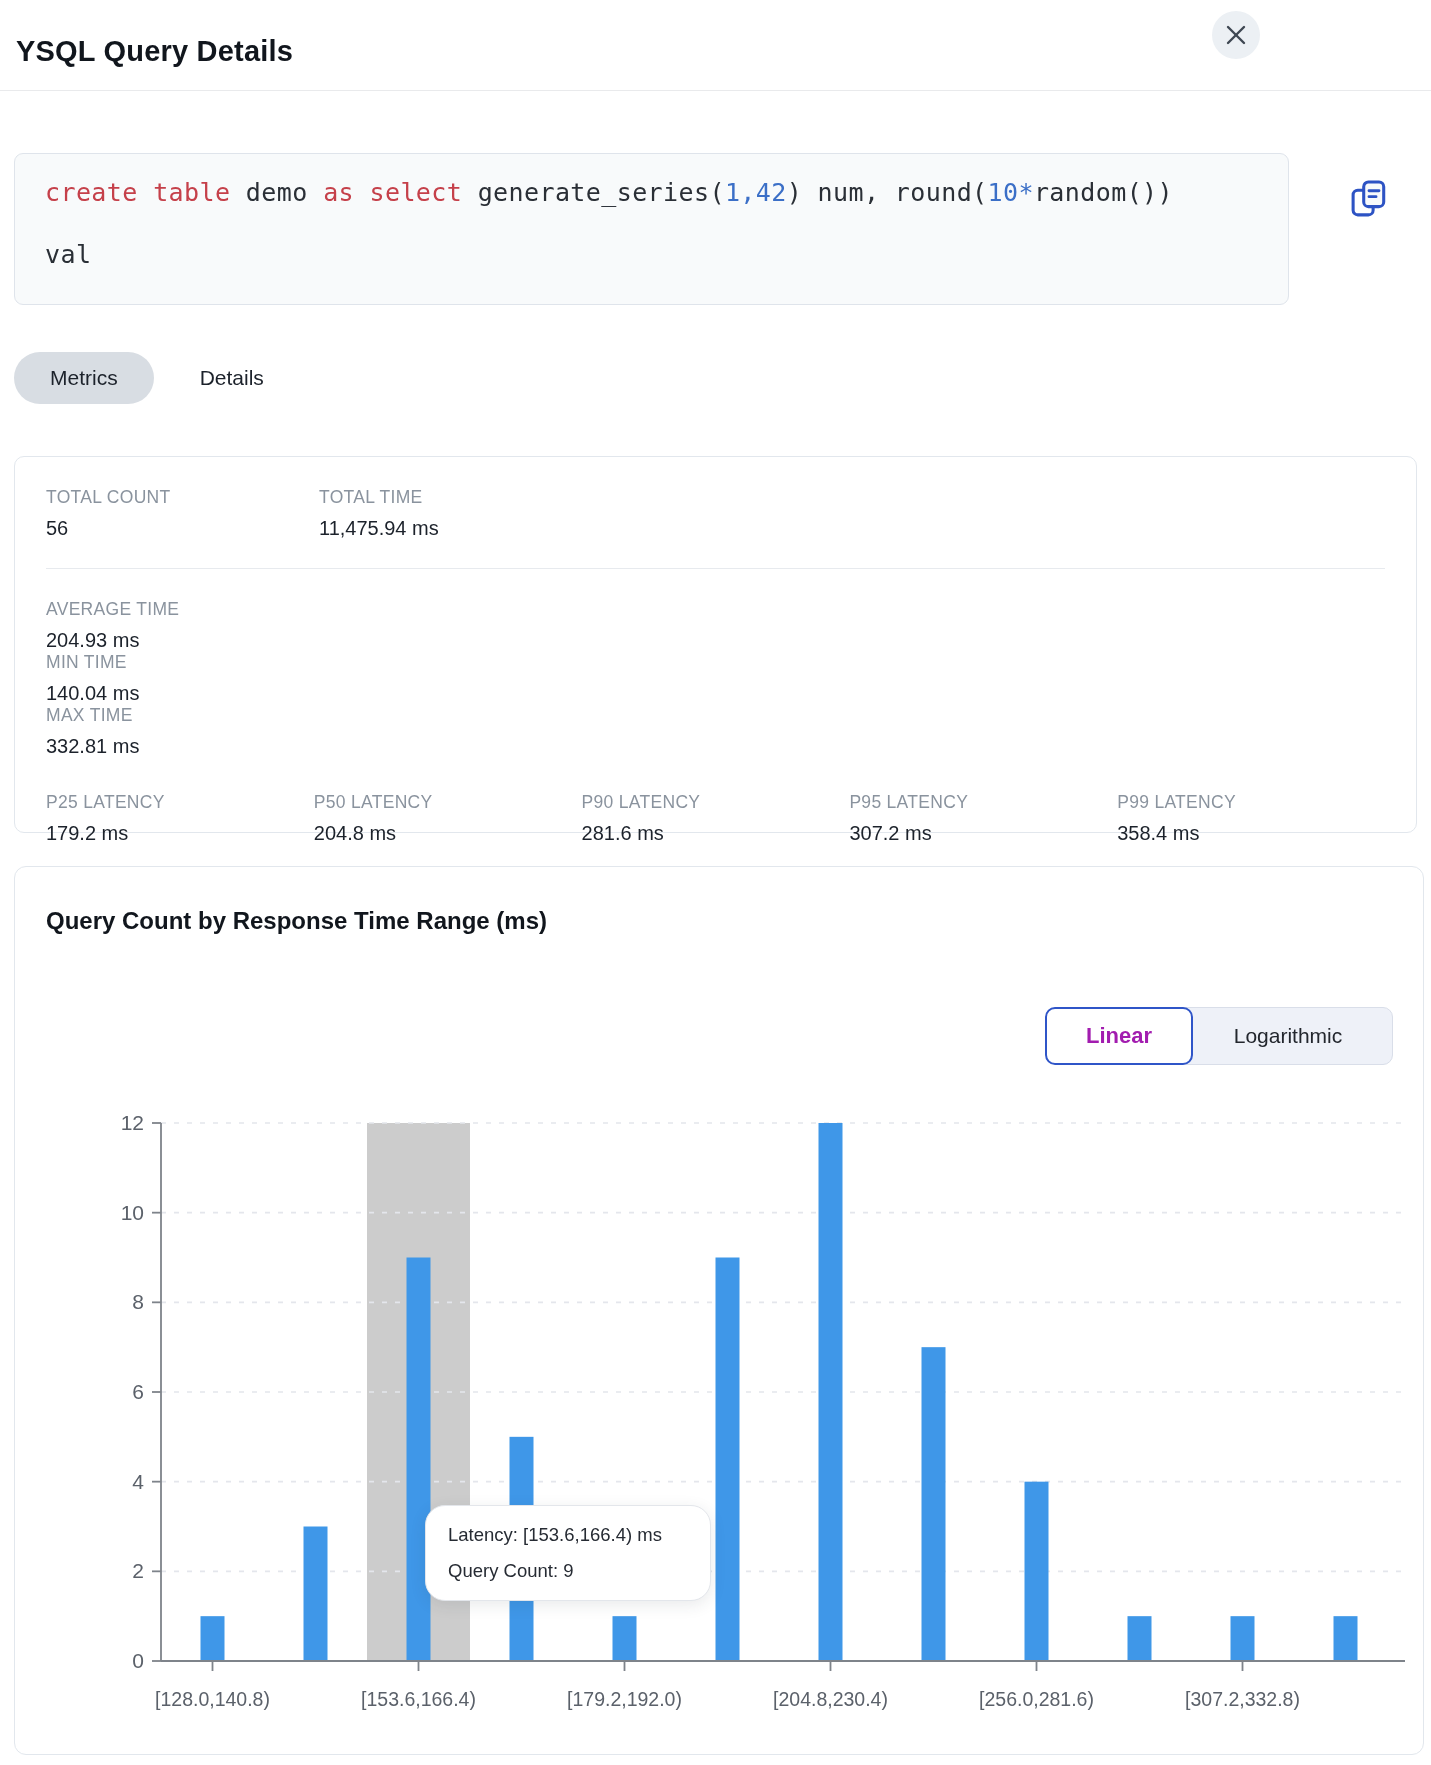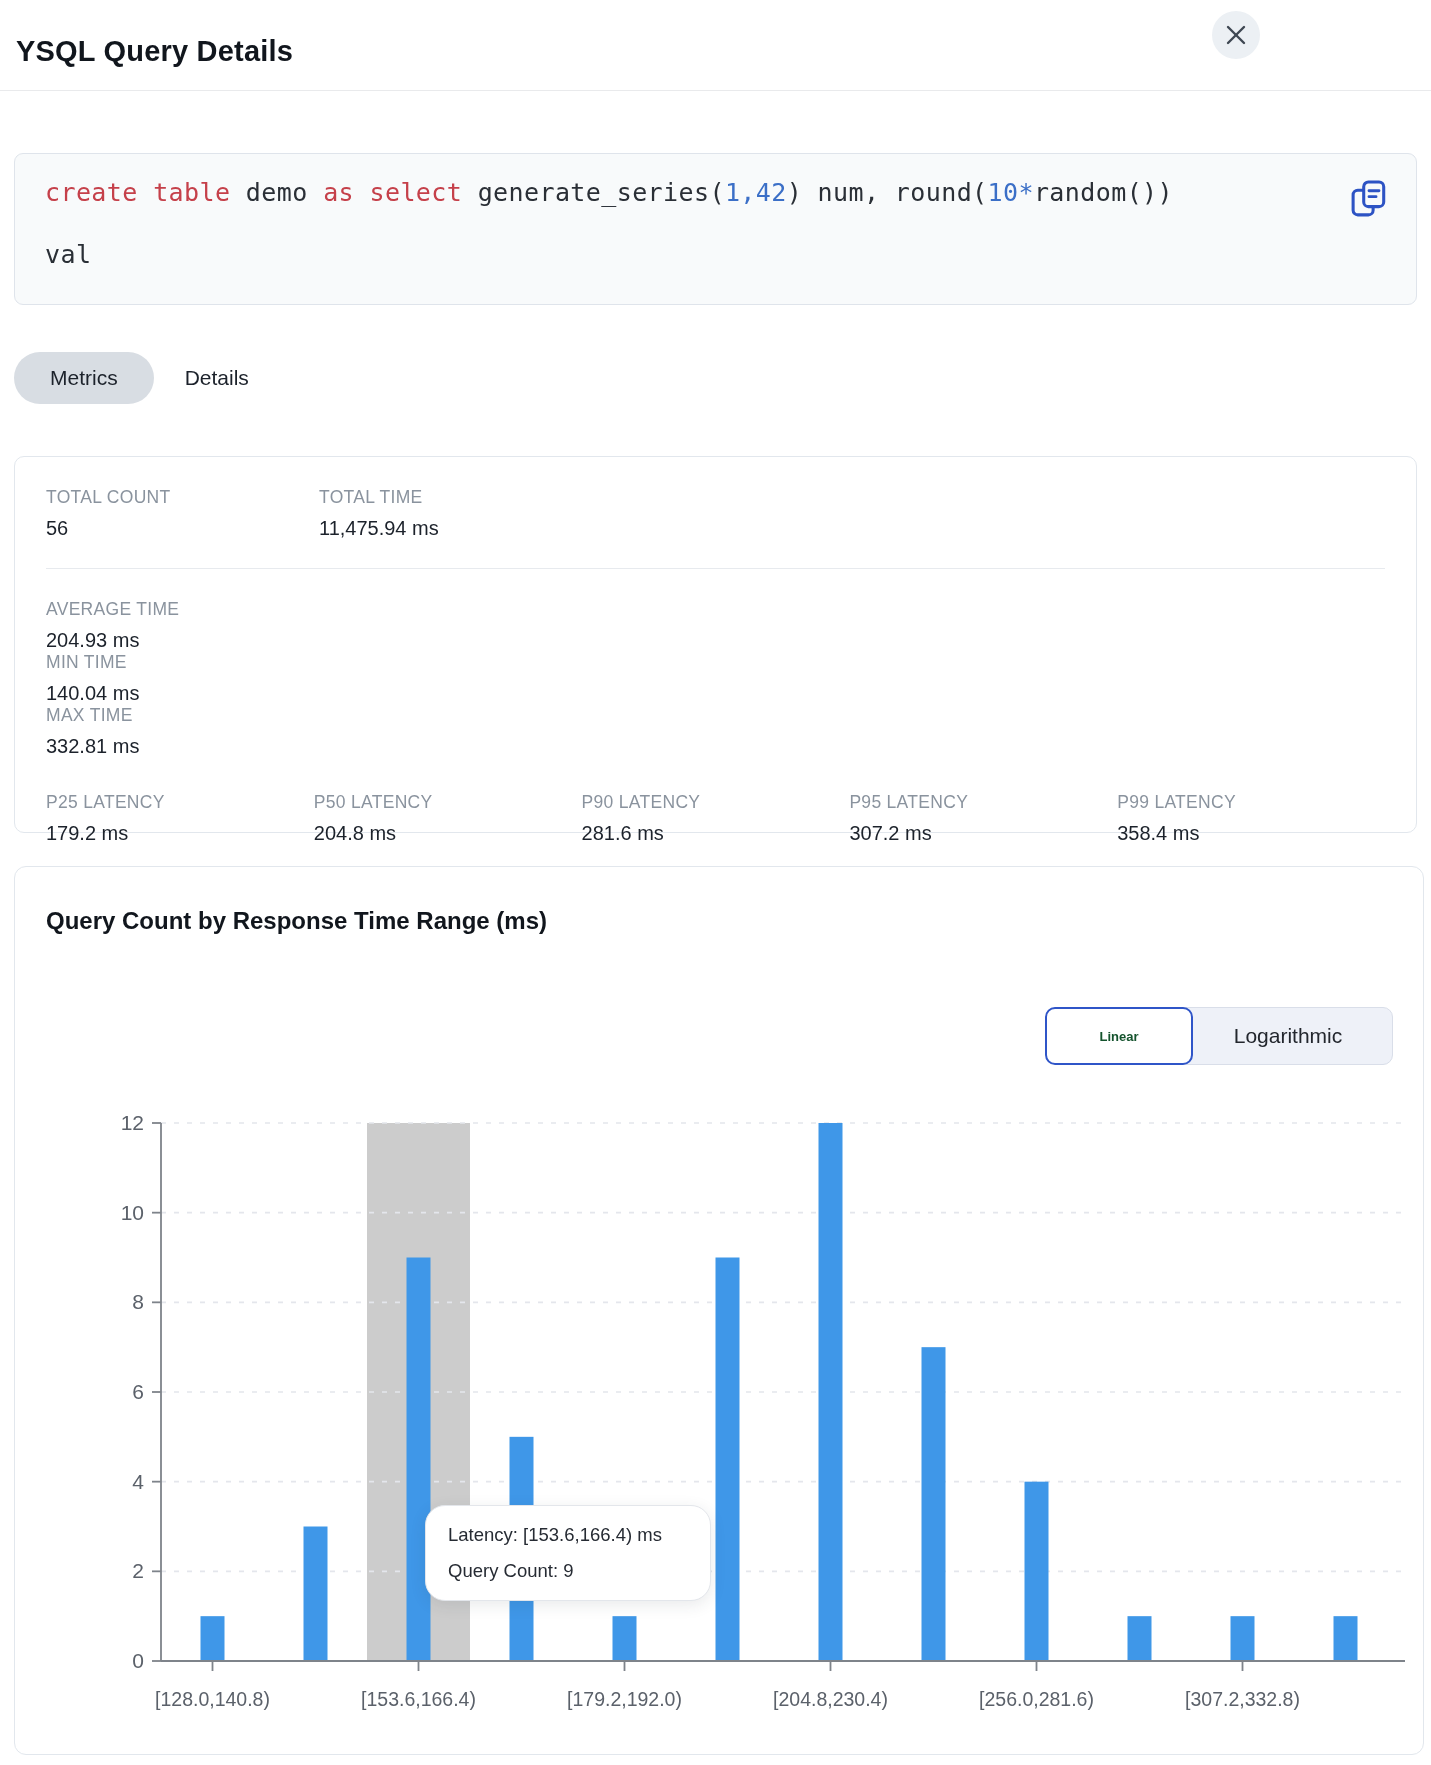--- a/index.html
+++ b/index.html
@@ -7,51 +7,51 @@
               font-family:"Liberation Sans", sans-serif; -webkit-font-smoothing:antialiased; }
   .abs { position:absolute; }
 
   
   #page-title { left:16px; top:14px; font-size:29px; font-weight:bold; color:#11161d; letter-spacing:.2px;margin-top:21px; }
   #close-btn { left:1212px; top:11px; width:48px; height:48px; border-radius:50%;
                background:#ecf0f4; display:flex; align-items:center; justify-content:center; cursor:pointer; }
   #header-divider { left:0; top:90px; width:1431px; height:1px; background:#e9eaec; }
 
   
-  #code-block { left:14px; top:153px; width:1403px; height:152px; background:#f8fafb;
+  #code-block { left:14px; top:153px; width:1275px; height:152px; background:#f8fafb;
                 border:1px solid #dfe4eb; border-radius:9px; padding:26px 56px 0 30px;
                 font-family:"DejaVu Sans Mono", monospace; font-size:25px; letter-spacing:.4px; color:#2a2f36; }
   .code-line { height:26px; line-height:26px; white-space:pre; }
   .code-line + .code-line { margin-top:36px; }
   #copy-btn { left:1348px; top:178px; width:42px; height:42px; cursor:pointer;
               display:flex; align-items:center; justify-content:center; }
 
   
-  #tabs { left:14px; top:352px; display:flex; align-items:flex-end; gap:31px; }
+  #tabs { left:14px; top:352px; display:flex; align-items:flex-end; gap:46px; }
   .tab { height:52px; line-height:52px; font-size:21px; color:#1c222b; cursor:pointer; }
   .tab.active { background:#d8dde3; border-radius:26px; padding:0 36px; }
 
   
   #metrics-card { left:14px; top:448px; width:1403px; height:377px; background:#fff;
                   border:1px solid #e2e7ed; border-radius:10px; padding:30px 31px 0 31px;margin-top:8px; }
   .m-row { display:flex; }
   .m-cell { width:273px; }
   .m-label { font-size:17.5px; color:#8a939e; letter-spacing:.3px; }
   .m-value { font-size:20px; color:#1c222b; margin-top:9px; }
   #m-divider { height:1px; background:#e7eaee; margin:28px 0 0 0; }
   #m-row-2 { margin-top:30px;flex-direction:column; }
   #m-row-3 { margin-top:34px; }
 
   
   #chart-card { left:14px; top:866px; width:1410px; height:889px; background:#fff;
                 border:1px solid #e2e7ed; border-radius:12px; }
   #chart-title { left:31px; top:40px; font-size:24px; font-weight:bold; color:#11161d; }
   #scale-toggle { right:30px; top:140px; display:flex; height:58px; }
-  #btn-linear { min-width:148px; padding:0 34px; border:2px solid #2f55c8; background:#fff; color:#14532d;
-                font-weight:bold; font-size:13px; border-radius:10px; display:flex; align-items:center;
+  #btn-linear { min-width:148px; padding:0 34px; border:2px solid #2f55c8; background:#fff; color:#a21caf;
+                font-weight:bold; font-size:22px; border-radius:10px; display:flex; align-items:center;
                 justify-content:center; cursor:pointer; z-index:2; }
   #btn-log { min-width:210px; padding:8px 34px; margin-left:-10px; border:1px solid #d9dee9; background:#eef1f8;
              color:#23272e; font-size:21px; border-radius:0 10px 10px 0; display:flex; align-items:center;
              justify-content:center; cursor:pointer; z-index:1; }
   #chart-svg { left:0; top:224px; }
 
   
   #tooltip { left:425px; top:1505px; width:286px; background:#ffffff; border:1px solid #e3e6eb;
              border-radius:20px; box-shadow:0 4px 16px rgba(40,50,60,.10); padding:18px 22px; z-index:5; }
   .tt-line { font-size:18.5px; color:#262b33; }

